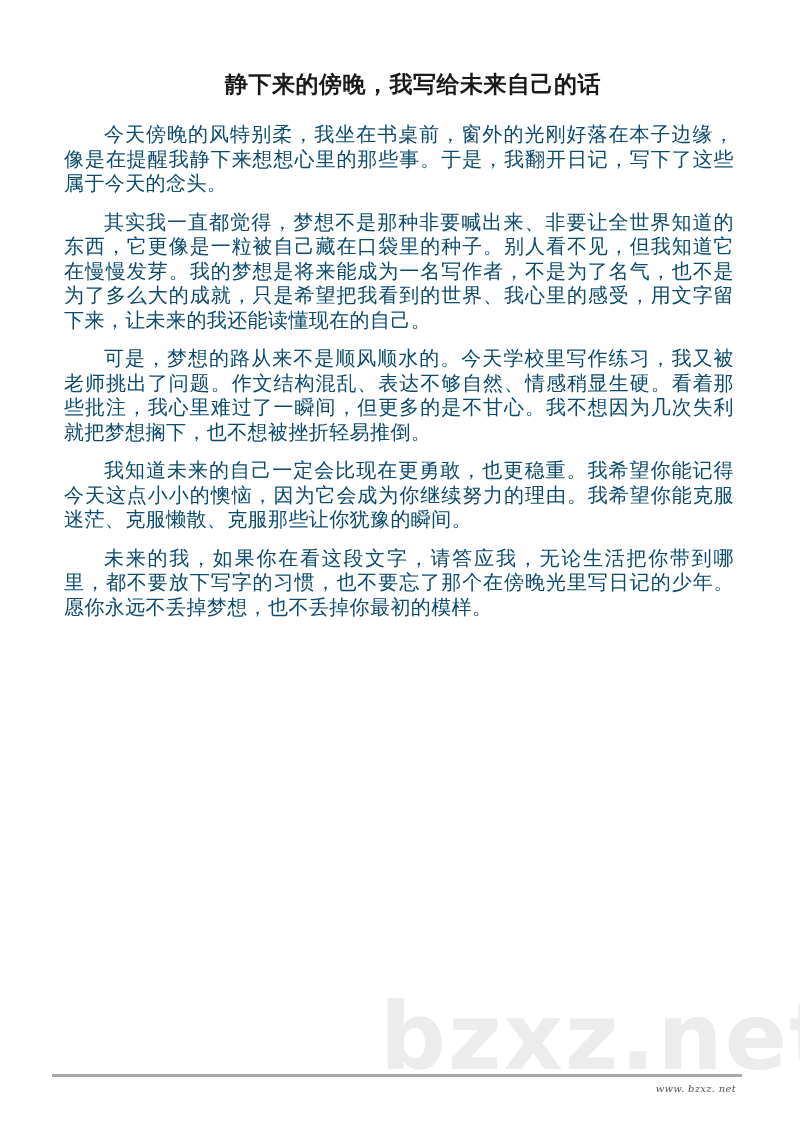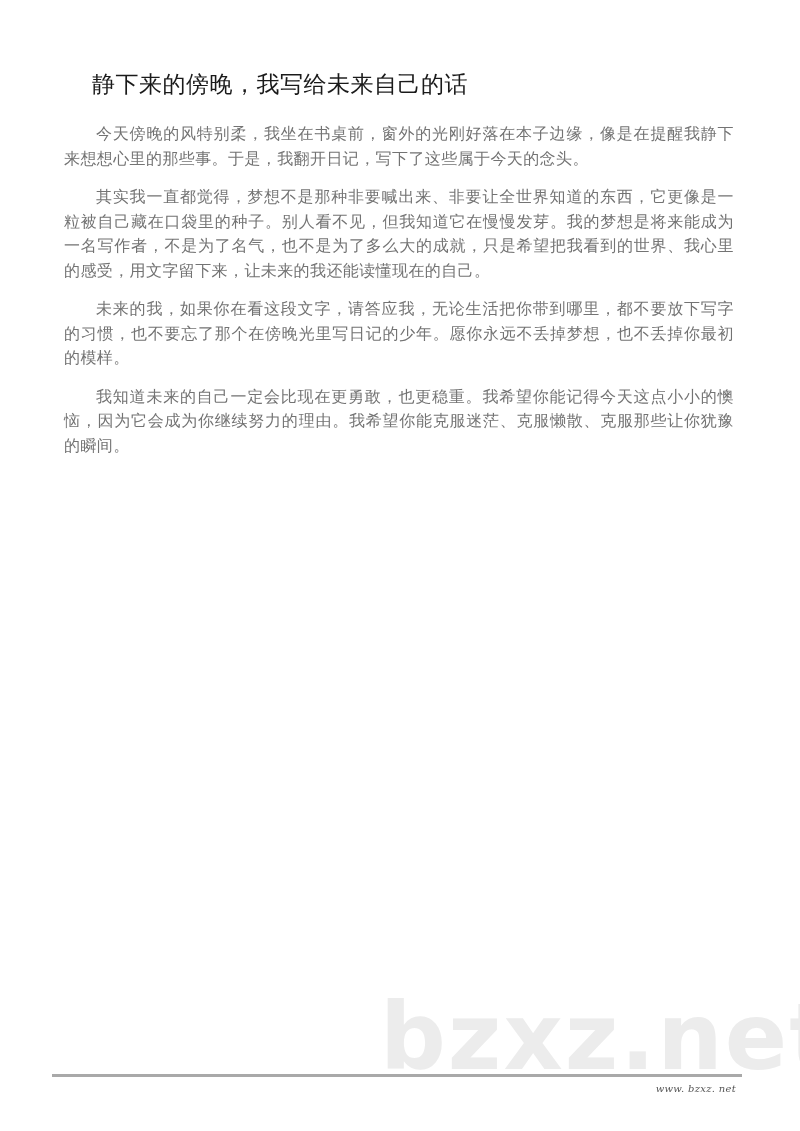--- a/index.html
+++ b/index.html
@@ -23,36 +23,37 @@
     }
     .article {
       position: absolute;
       left: 64px;
       width: 670px;
     }
     .article-1 { top: 68px; }
     .article-2 { top: 574px; }
     .article-title {
       font-family: "DejaVu Sans", "Liberation Sans", sans-serif;
-      font-weight: normal;
+      font-weight: bold;
       font-size: 23px;
       letter-spacing: 0.5px;
+      text-align: center;
       color: #1a1a1a;
       margin: 0 0 22px 0;
       line-height: 32px;
     }
     .article-1 .article-title { margin-left: 28px; }
     .paragraph {
-      font-size: 16px;
+      font-size: 20px;
       line-height: 24.5px;
       text-indent: 2em;
       margin: 0 0 14px 0;
       text-align: justify;
       letter-spacing: 0.4px;
-      color: #737373;
+      color: #0c4a6e;
     }
     .watermark {
       position: absolute;
       left: 380px;
       top: 992px;
       font-family: "DejaVu Sans", "Liberation Sans", sans-serif;
       font-weight: bold;
       font-size: 92px;
       letter-spacing: 2px;
       color: #ececec;
@@ -80,22 +81,23 @@
   </style>
 </head>
 <body>
 
 <div class="page">
 
   <section class="article article-1">
     <h1 class="article-title">静下来的傍晚，我写给未来自己的话</h1>
     <p class="paragraph">今天傍晚的风特别柔，我坐在书桌前，窗外的光刚好落在本子边缘，像是在提醒我静下来想想心里的那些事。于是，我翻开日记，写下了这些属于今天的念头。</p>
     <p class="paragraph">其实我一直都觉得，梦想不是那种非要喊出来、非要让全世界知道的东西，它更像是一粒被自己藏在口袋里的种子。别人看不见，但我知道它在慢慢发芽。我的梦想是将来能成为一名写作者，不是为了名气，也不是为了多么大的成就，只是希望把我看到的世界、我心里的感受，用文字留下来，让未来的我还能读懂现在的自己。</p>
+    <p class="paragraph">可是，梦想的路从来不是顺风顺水的。今天学校里写作练习，我又被老师挑出了问题。作文结构混乱、表达不够自然、情感稍显生硬。看着那些批注，我心里难过了一瞬间，但更多的是不甘心。我不想因为几次失利就把梦想搁下，也不想被挫折轻易推倒。</p>
+    <p class="paragraph">我知道未来的自己一定会比现在更勇敢，也更稳重。我希望你能记得今天这点小小的懊恼，因为它会成为你继续努力的理由。我希望你能克服迷茫、克服懒散、克服那些让你犹豫的瞬间。</p>
     <p class="paragraph">未来的我，如果你在看这段文字，请答应我，无论生活把你带到哪里，都不要放下写字的习惯，也不要忘了那个在傍晚光里写日记的少年。愿你永远不丢掉梦想，也不丢掉你最初的模样。</p>
-    <p class="paragraph">我知道未来的自己一定会比现在更勇敢，也更稳重。我希望你能记得今天这点小小的懊恼，因为它会成为你继续努力的理由。我希望你能克服迷茫、克服懒散、克服那些让你犹豫的瞬间。</p>
   </section>
 
   <section class="article article-2">
   </section>
 
   <div class="watermark">bzxz.net</div>
 
   <div class="footer-rule"></div>
   <div class="footer-url">www. bzxz. net</div>
 

